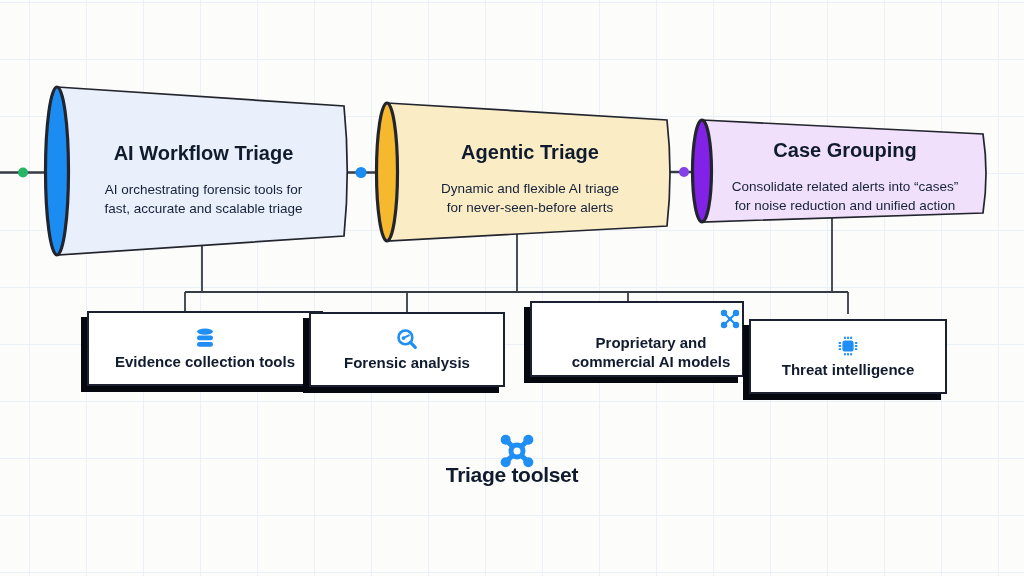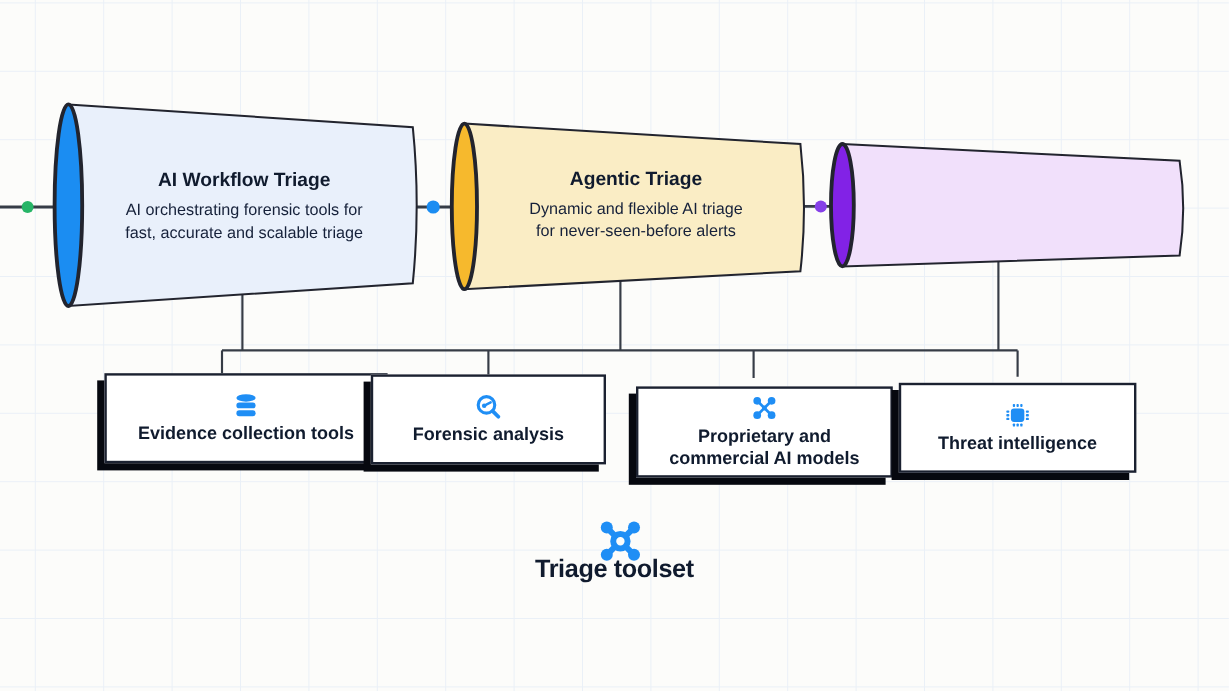--- a/index.html
+++ b/index.html
@@ -26,37 +26,37 @@
   .body3{fill:var(--funnel3-body);stroke:var(--outline);stroke-width:1.7;}
   .mouth1{fill:var(--funnel1-mouth);stroke:var(--outline);stroke-width:3.2;}
   .mouth2{fill:var(--funnel2-mouth);stroke:var(--outline);stroke-width:3.2;}
   .mouth3{fill:var(--funnel3-mouth);stroke:var(--outline);stroke-width:3.2;}
   .dot-green{fill:var(--dot-green);}
   .dot-blue{fill:var(--dot-blue);}
   .dot-purple{fill:var(--dot-purple);}
 
   
   .stage-text{position:absolute;text-align:center;color:var(--text-dark);}
-  .stage-title{font-weight:bold;font-size:16px;margin-bottom:5px;}
+  .stage-title{font-weight:bold;font-size:20px;margin-bottom:15px;}
   .stage-desc{font-size:13.5px;line-height:1.42;color:var(--text-body);}
   .stage1{left:62px;top:142px;width:283px;}
   .stage2{left:392px;top:141px;width:276px;}
   .stage3{left:706px;top:139px;width:278px;}
 
   
   .tool-box{
     position:absolute;background:#ffffff;
     border:2px solid var(--box-border);
     box-shadow:-6px 6px 0 var(--box-shadow);
     display:flex;flex-direction:column;align-items:center;justify-content:center;
     gap:3px;text-align:center;box-sizing:border-box;
   }
   .box1{left:87px;top:311px;width:236px;height:75px;}
   .box2{left:309px;top:312px;width:196px;height:75px;}
-  .box3{left:530px;top:322px;width:214px;height:76px;}
+  .box3{left:530px;top:301px;width:214px;height:76px;align-items:flex-end;}
   .box4{left:749px;top:319px;width:198px;height:75px;}
   .tool-icon{width:24px;height:24px;display:block;}
   .tool-icon svg{display:block;width:24px;height:24px;}
   .tool-label{font-weight:bold;font-size:15px;color:var(--text-dark);line-height:1.25;}
   .box3 .tool-label{max-width:182px;}
 
   
   .footer-icon{position:absolute;left:497px;top:431px;width:40px;height:40px;}
   .footer-icon svg{display:block;width:40px;height:40px;}
   .footer-title{
@@ -109,20 +109,27 @@
   </div>
 
   <div class="stage-text stage2">
     <div class="stage-title">Agentic Triage</div>
     <div class="stage-desc">
       <div>Dynamic and flexible AI triage</div>
       <div>for never-seen-before alerts</div>
     </div>
   </div>
 
+  <div class="stage-text stage3">
+    <div class="stage-title">Case Grouping</div>
+    <div class="stage-desc">
+      <div>Consolidate related alerts into “cases”</div>
+      <div>for noise reduction and unified action</div>
+    </div>
+  </div>
 
   <div class="tool-box box1">
     <span class="tool-icon">
       <svg viewBox="0 0 24 24">
         <ellipse class="ic" cx="12" cy="5.6" rx="8" ry="3.1"></ellipse>
         <rect class="ic" x="4" y="9.4" width="16" height="4.9" rx="2.4"></rect>
         <rect class="ic" x="4" y="15.9" width="16" height="4.9" rx="2.4"></rect>
       </svg>
     </span>
     <span class="tool-label">Evidence collection tools</span>

